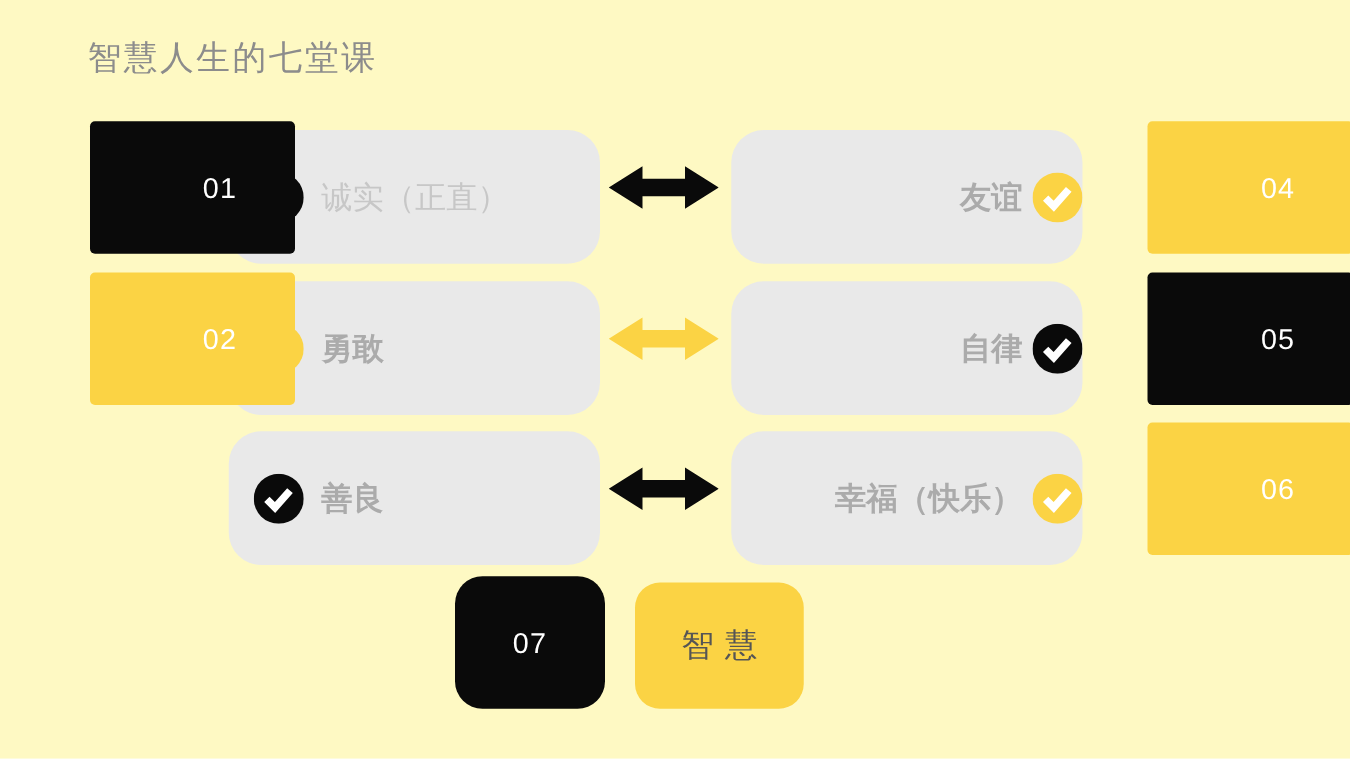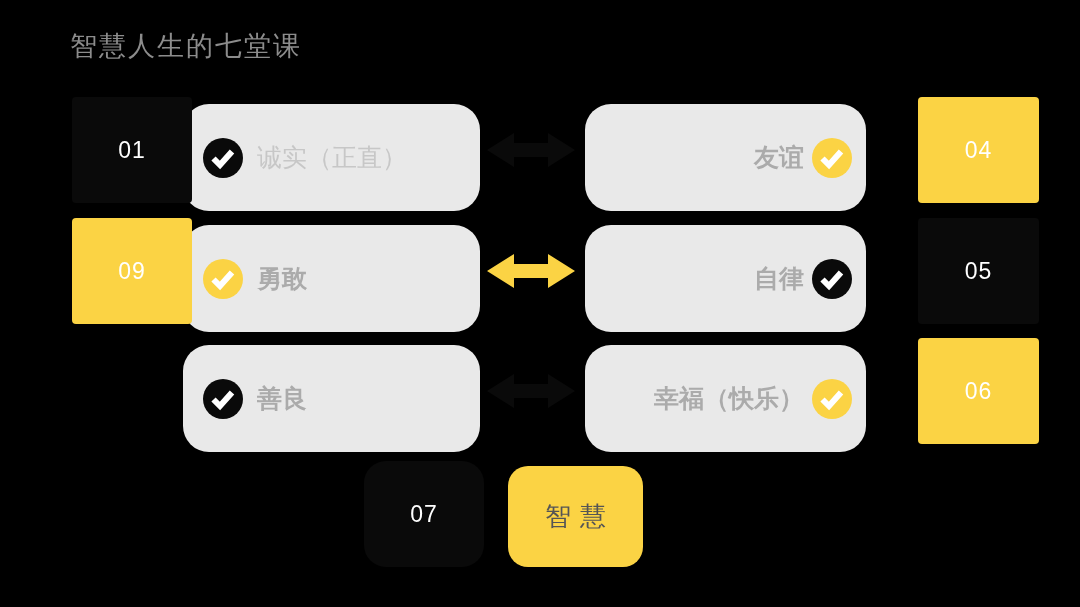--- a/index.html
+++ b/index.html
@@ -1,42 +1,42 @@
 <!DOCTYPE html>
 <html style="--yellow: #FBD344; --black: #0A0A0A; --pillGray: #E9E9E9; --titleGray: #8C8C8C; --labelGray: #ABABAB; --labelLight: #C7C7C7; --wisdomText: #555555; --numberText: #FFFFFF;"><head>
 <meta charset="utf-8">
 <style>
   html,body{margin:0;padding:0;background:#ffffff;}
   .slide{
     position:relative;
     width:1080px;height:607px;
-    background:#000000;
+    background:#fef9c3;
     overflow:hidden;
     font-family:"Liberation Sans","DejaVu Sans",sans-serif;
   }
   .page-title{
     position:absolute;left:70px;top:28px;
     font-size:27px;letter-spacing:2px;
     color:var(--titleGray);font-weight:400;
   }
   .row{position:absolute;left:0;width:1080px;height:106px;}
   .row.r0{top:97px;} .row.r1{top:218px;} .row.r2{top:338px;}
 
   .pill{
     position:absolute;top:7px;height:107px;
     background:var(--pillGray);border-radius:26px;
     display:flex;align-items:center;z-index:1;
   }
   .pill.left{left:183px;width:297px;padding-left:20px;box-sizing:border-box;}
-  .pill.right{left:585px;width:281px;justify-content:flex-end;padding-right:14px;box-sizing:border-box;}
+  .pill.right{left:585px;width:281px;justify-content:flex-end;box-sizing:border-box;}
 
   .sq{
     position:absolute;top:0;height:106px;z-index:2;
     border-radius:4px;display:flex;align-items:center;justify-content:center;
-    color:var(--numberText);font-size:23px;letter-spacing:1px;
+    color:var(--numberText);font-size:23px;letter-spacing:1px;padding-left:44px;
   }
   .sq.left-sq{left:72px;width:120px;}
   .sq.right-sq{left:871px;width:121px;margin-left:47px;}
   .sq.black{background:var(--black);}
   .sq.yellow{background:var(--yellow);}
 
   .check-icon{width:40px;height:40px;flex:0 0 40px;display:block;}
   .check-icon.black{color:var(--black);}
   .check-icon.yellow{color:var(--yellow);}
   .pill.left .check-icon{margin-right:14px;}
@@ -107,21 +107,21 @@
     <div class="sq right-sq yellow">04</div>
   </div>
 
   <div class="row r1">
     <div class="pill left">
       <svg class="check-icon yellow" viewBox="0 0 40 40">
           <use href="#chk"></use>
         </svg>
       <span class="lesson-label bold">勇敢</span>
     </div>
-    <div class="sq left-sq yellow">09</div>
+    <div class="sq left-sq yellow">02</div>
     <svg class="arrow-icon yellow" viewBox="0 0 88 40">
         <use href="#dbl-arrow"></use>
       </svg>
     <div class="pill right">
       <span class="lesson-label bold">自律</span>
       <svg class="check-icon black" viewBox="0 0 40 40">
           <use href="#chk"></use>
         </svg>
     </div>
     <div class="sq right-sq black">05</div>

